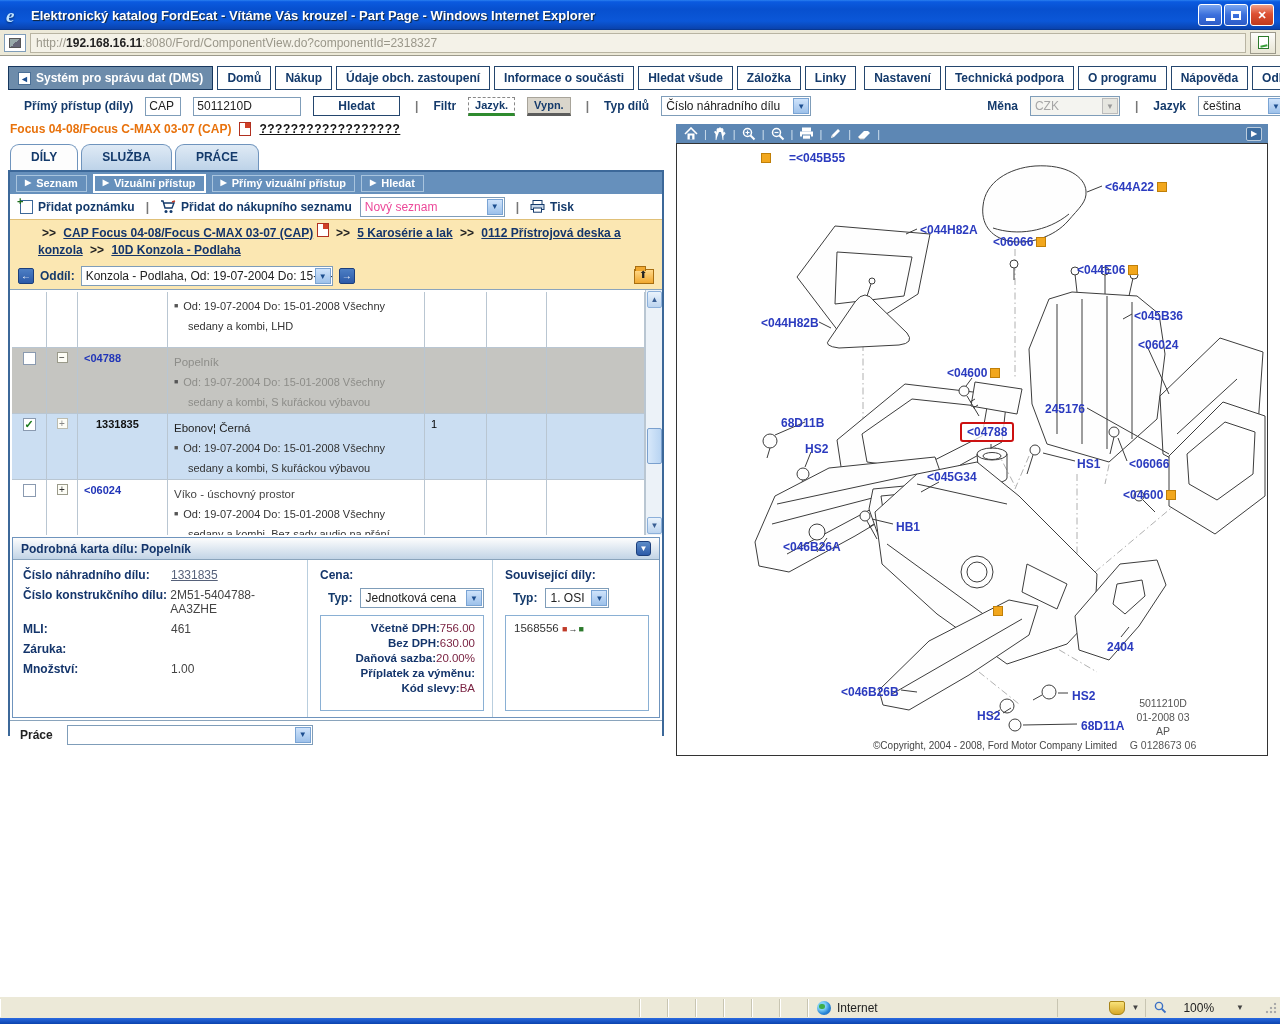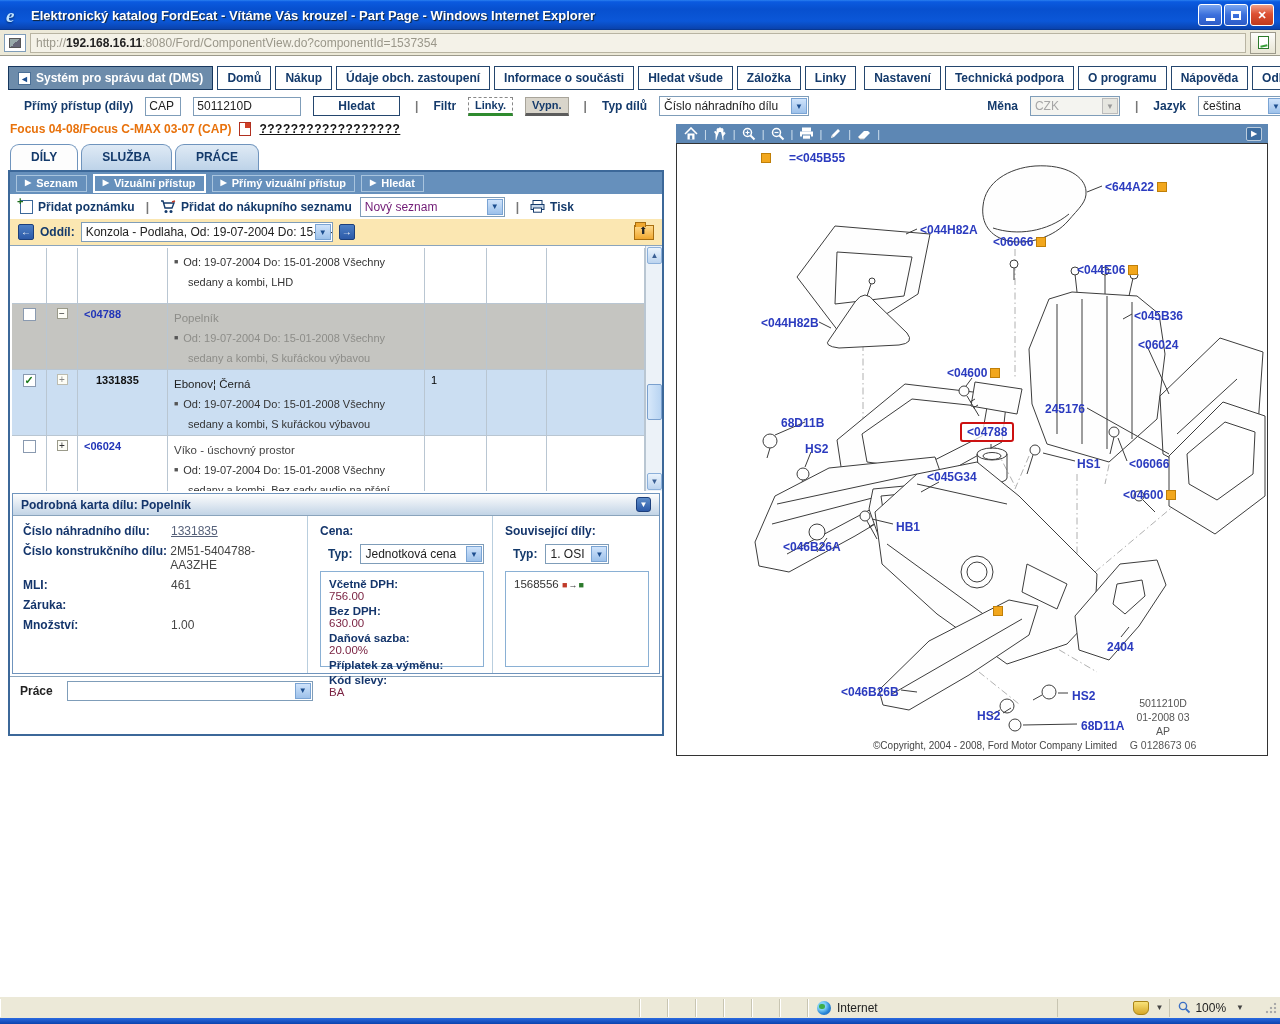--- a/index.html
+++ b/index.html
@@ -121,21 +121,21 @@
   .detbody { display:flex; font-size:12px; min-height:152px; }
   .detcol1 { width:295px; padding:8px 6px 6px 10px; border-right:1px solid #b9cede; }
   .kv { display:flex; margin-bottom:6px; }
   .kv .k { font-weight:bold; color:#14356b; width:148px; white-space:nowrap; }
   .kv .v { color:#444; }
   .kv .v.link { color:#56617a; text-decoration:underline; }
   .detcol2 { width:185px; padding:8px 8px 6px 12px; border-right:1px solid #b9cede; }
   .colhead { font-weight:bold; color:#14356b; margin-bottom:6px; }
   .typerow { display:flex; align-items:center; gap:8px; margin-bottom:7px;margin-left:8px; }
   .pricebox { border:1px solid #8ab0d4; padding:6px 8px; height:96px; }
-  .prow { display:flex; justify-content:flex-end; margin-bottom:3px;flex-direction:column; }
+  .prow { display:flex; justify-content:flex-end; margin-bottom:3px; }
   .prow .k { font-weight:bold; color:#14356b; font-size:11.5px; white-space:nowrap; }
   .prow .v { color:#7b2443; font-size:11.5px; }
   .detcol3 { flex:1; padding:8px 10px 6px 12px; }
   .relbox { border:1px solid #8ab0d4; padding:6px 8px; height:96px; font-size:11.5px; color:#333; }
   .relicons { letter-spacing:1px; font-size:9px; }
   .relicons .r { color:#c03a28; } .relicons .g { color:#2c7a2c; }
   .pracerow { border-top:1px solid #8aa4bc; height:28px; display:flex; align-items:center; gap:14px; padding:0 10px; font-size:12px; background:#fff; }
 
   
   .dtoolbar { position:absolute; left:676px; top:124px; width:592px; height:19px; background:#5d87b4; display:flex; align-items:center; gap:4px; padding:0 6px; }
@@ -154,21 +154,21 @@
   .statusbar { position:absolute; left:0; top:996px; width:1280px; height:22px; background:#ece9d8; border-top:1px solid #fff; display:flex; align-items:center; font-size:12px; color:#222; }
   .spane { height:18px; border-right:1px solid #c8c5b2; border-left:1px solid #fff; }
   .sp-main { width:640px; }
   .sp-tick { width:28px; }
   .sp-zone { width:250px; display:flex; align-items:center; gap:6px; padding:0 8px; }
   .globe { width:14px; height:14px; border-radius:50%; background:radial-gradient(circle at 35% 35%, #7fd0f8 0 30%, #2a88d8 60%, #1a5ca8); position:relative; overflow:hidden; }
   .globe:after { content:""; position:absolute; left:2px; top:3px; width:6px; height:5px; background:#3fae4a; border-radius:40%; }
   .sp-right { margin-left:auto; display:flex; align-items:center; }
   .shield { width:16px; height:14px; background:linear-gradient(#f8e27a,#d8a828); border-radius:2px 2px 6px 6px; border:1px solid #a88418; }
   .ddarrow { font-size:8px; color:#444; padding:0 6px; }
-  .zoomarea { display:flex; align-items:center; gap:4px; padding:0 8px; border-left:1px solid #c8c5b2; height:18px; }
+  .zoomarea { display:flex; align-items:center; gap:16px; padding:0 8px; border-left:1px solid #c8c5b2; height:18px; }
   .grip { width:14px; height:14px; margin:0 2px 0 6px;
     background:radial-gradient(circle at 3px 11px,#aaa 1.2px,transparent 1.6px),radial-gradient(circle at 7px 7px,#aaa 1.2px,transparent 1.6px),radial-gradient(circle at 11px 3px,#aaa 1.2px,transparent 1.6px),radial-gradient(circle at 7px 11px,#aaa 1.2px,transparent 1.6px),radial-gradient(circle at 11px 7px,#aaa 1.2px,transparent 1.6px),radial-gradient(circle at 11px 11px,#aaa 1.2px,transparent 1.6px); }
   .winbottom { position:absolute; left:0; top:1018px; width:1280px; height:6px; background:linear-gradient(180deg,#2a6ae0,#0a43ae); }
 </style>
 </head>
 <body>
 
 <div class="titlebar">
   <span class="ie-logo">e</span>
   <span class="titletext">Elektronický katalog FordEcat - Vítáme Vás krouzel - Part Page - Windows Internet Explorer</span>
@@ -183,21 +183,21 @@
   </span>
 </div>
 
 <div class="urlbar">
   <span class="urlicon">
       <span class="pic"></span>
     </span>
   <span class="urlfield">
       <span>http://</span>
       <b>192.168.16.11</b>
-      <span>:8080/Ford/ComponentView.do?componentId=1537354</span>
+      <span>:8080/Ford/ComponentView.do?componentId=2318327</span>
     </span>
   <span class="gobtn">
       <span class="page"></span>
     </span>
 </div>
 
 <div class="navrow1">
   <span class="navbtn dms">
     <span class="dmsicon">◄</span>
     <span>Systém pro správu dat (DMS)</span>
@@ -217,21 +217,21 @@
   <span class="navbtn">Odhlášení</span>
 </div>
 
 <div class="navrow2">
   <span class="lbl">Přímý přístup (díly)</span>
   <input class="txtinput" style="width: 36px;" value="CAP">
   <input class="txtinput" style="width: 108px;" value="5011210D">
   <span class="btn-plain" style="padding:2px 24px">Hledat</span>
   <span class="sep">|</span>
   <span class="lbl">Filtr</span>
-  <span class="togglebtn">Linky.</span>
+  <span class="togglebtn">Jazyk.</span>
   <span class="togglebtn off">Vypn.</span>
   <span class="sep">|</span>
   <span class="lbl">Typ dílů</span>
   <span class="select" style="width:150px">
     <span>Číslo náhradního dílu</span>
     <span class="arrow">▼</span>
   </span>
   <span style="flex:1"></span>
   <span class="lbl">Měna</span>
   <span class="select disabled" style="width:90px">
@@ -288,34 +288,45 @@
     <span class="tlink">
       <svg class="carticon" width="16" height="14" viewBox="0 0 16 14">
           <path d="M1,1 h2 l2,7 h7 l2,-5 h-10" fill="none" stroke="#143a6b" stroke-width="1.4"></path>
           <circle cx="6" cy="11.5" r="1.5" fill="#143a6b"></circle>
           <circle cx="11" cy="11.5" r="1.5" fill="#143a6b"></circle>
           <path d="M12,2 l3,-1" stroke="#c03a28" stroke-width="1.6"></path>
         </svg>
       <span>Přidat do nákupního seznamu</span>
     </span>
     <span class="select" style="width:145px">
-      <span style="color:#701a75">Nový seznam</span>
+      <span style="color:#ec4899">Nový seznam</span>
       <span class="arrow">▼</span>
     </span>
     <span class="sep">|</span>
     <span class="tlink">
       <svg class="printicon" width="15" height="13" viewBox="0 0 15 13">
           <rect x="3" y="0.5" width="9" height="4" fill="#fff" stroke="#143a6b"></rect>
           <rect x="1" y="4.5" width="13" height="5" fill="#c8d8ea" stroke="#143a6b"></rect>
           <rect x="3.5" y="8" width="8" height="4.2" fill="#fff" stroke="#143a6b"></rect>
         </svg>
       <span>Tisk</span>
     </span>
   </div>
 
+  <div class="crumbs">
+    <span class="bsep">&gt;&gt;</span>
+    <a>CAP Focus 04-08/Focus C-MAX 03-07 (CAP)</a>
+    <span class="docicon"></span>
+    <span class="bsep">&gt;&gt;</span>
+    <a>5 Karosérie a lak</a>
+    <span class="bsep">&gt;&gt;</span>
+    <a>0112 Přístrojová deska a konzola</a>
+    <span class="bsep">&gt;&gt;</span>
+    <a>10D Konzola - Podlaha</a>
+  </div>
 
   <div class="sectionrow">
     <span class="sqbtn">←</span>
     <span class="lbl">Oddíl:</span>
     <span class="select" style="width:252px">
       <span>Konzola - Podlaha,  Od: 19-07-2004 Do: 15-01-</span>
       <span class="arrow">▼</span>
     </span>
     <span class="sqbtn">→</span>
     <span class="folderup"></span>

